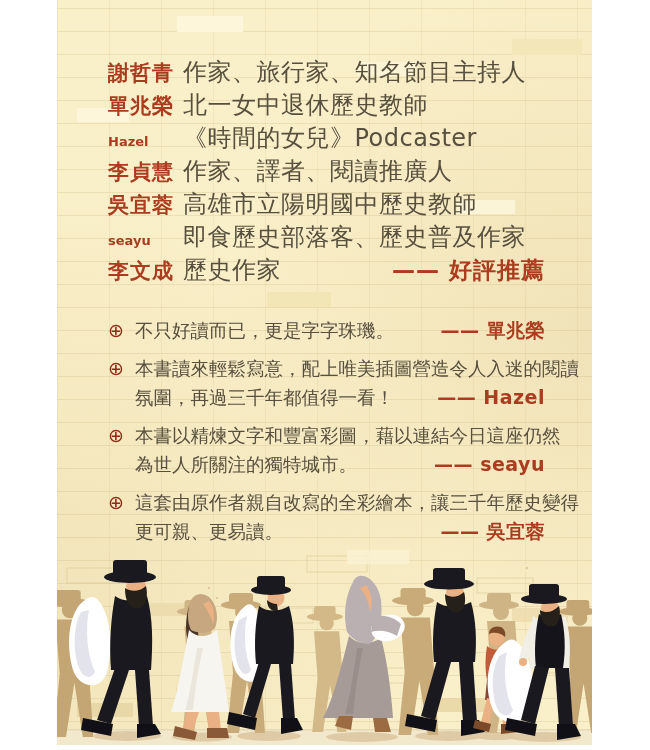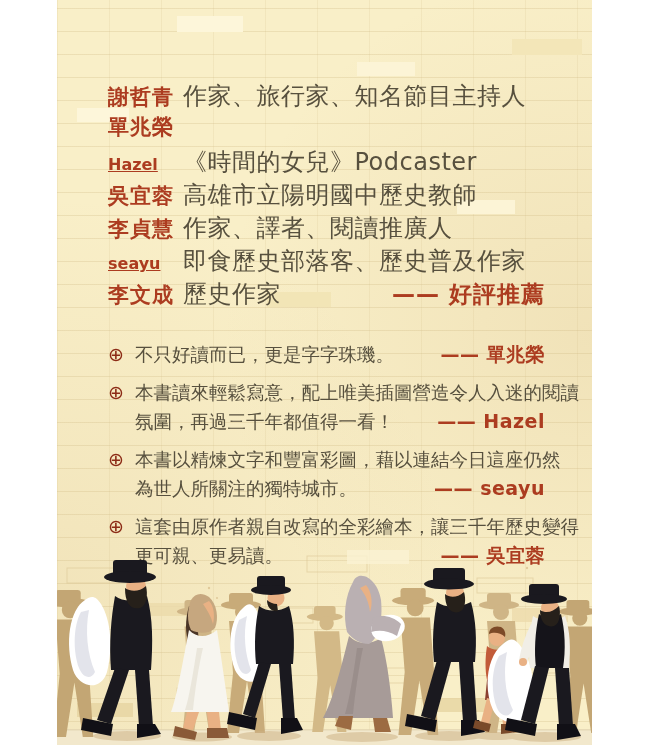--- a/index.html
+++ b/index.html
@@ -26,26 +26,26 @@
       linear-gradient(#f2e5b6,#f2e5b6),
       linear-gradient(#fcf4d6,#fcf4d6),
       repeating-linear-gradient(0deg, rgba(203,180,126,.28) 0 1px, transparent 1px 23px),
       repeating-linear-gradient(90deg, rgba(203,180,126,.16) 0 1px, transparent 1px 52px),
       radial-gradient(circle at 100% 45%, rgba(189,149,89,.14), transparent 55%),
       radial-gradient(circle at 0% 80%, rgba(189,149,89,.12), transparent 50%);
     background-repeat:no-repeat,no-repeat,no-repeat,no-repeat,no-repeat,no-repeat,repeat,repeat,no-repeat,no-repeat;
     background-size:66px 16px,58px 14px,70px 16px,52px 14px,64px 15px,58px 14px,auto,auto,auto,auto;
     background-position:120px 16px,300px 62px,455px 39px,20px 108px,210px 292px,400px 200px,0 0,0 0,0 0,0 0;
   }
-  .text-block{padding:80px 47px 0 51px;}
+  .text-block{padding:56px 47px 0 51px;}
   
   .rec-row{display:flex;align-items:baseline;height:33px;}
   .rec-name{flex:none;width:75px;font-weight:bold;color:var(--red);
     font-size:21px;letter-spacing:1px;}
-  .rec-name.latin{font-size:16px;letter-spacing:0;text-decoration:underline;}
+  .rec-name.latin{font-size:13px;letter-spacing:0;}
   .rec-title{color:var(--ink);font-size:24px;letter-spacing:.5px;white-space:nowrap;}
   .rec-suffix{margin-left:auto;color:var(--red);font-weight:bold;font-size:23px;
     letter-spacing:1px;white-space:nowrap;}
   
   .quotes{margin-top:29px;}
   .quote{display:flex;margin-bottom:9px;}
   .q-bullet{flex:none;width:27px;color:var(--maroon);font-size:19px;line-height:29px;}
   .q-body{flex:1;min-width:0;}
   .q-line{font-size:18.5px;line-height:29px;color:var(--ink);letter-spacing:0;white-space:nowrap;}
   .q-last{display:flex;justify-content:space-between;align-items:baseline;gap:28px;}
@@ -58,32 +58,33 @@
 
 <div class="page">
   <div class="text-block">
     <div class="rec-list">
         <div class="rec-row">
           <span class="rec-name">謝哲青</span>
           <span class="rec-title">作家、旅行家、知名節目主持人</span>
         </div>
         <div class="rec-row">
           <span class="rec-name">單兆榮</span>
+          <span class="rec-title">北一女中退休歷史教師</span>
         </div>
         <div class="rec-row">
           <span class="rec-name latin">Hazel</span>
           <span class="rec-title">《時間的女兒》Podcaster</span>
         </div>
         <div class="rec-row">
+          <span class="rec-name">李貞慧</span>
+          <span class="rec-title">作家、譯者、閱讀推廣人</span>
+        </div>
+        <div class="rec-row">
           <span class="rec-name">吳宜蓉</span>
           <span class="rec-title">高雄市立陽明國中歷史教師</span>
-        </div>
-        <div class="rec-row">
-          <span class="rec-name">李貞慧</span>
-          <span class="rec-title">作家、譯者、閱讀推廣人</span>
         </div>
         <div class="rec-row">
           <span class="rec-name latin">seayu</span>
           <span class="rec-title">即食歷史部落客、歷史普及作家</span>
         </div>
         <div class="rec-row">
           <span class="rec-name">李文成</span>
           <span class="rec-title">歷史作家</span>
           <span class="rec-suffix">—— 好評推薦</span>
         </div>

